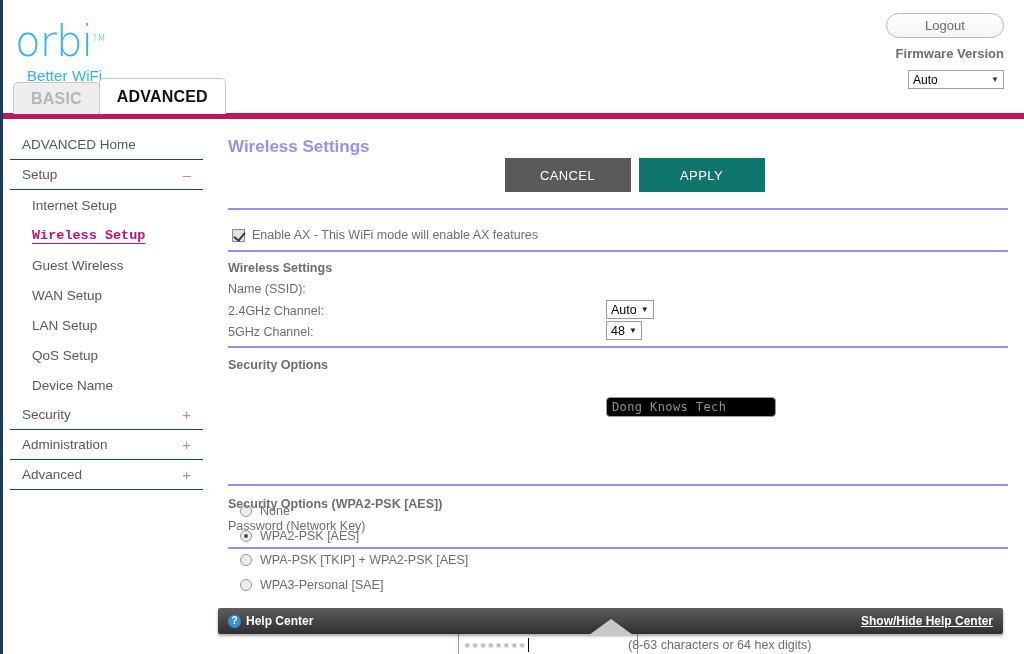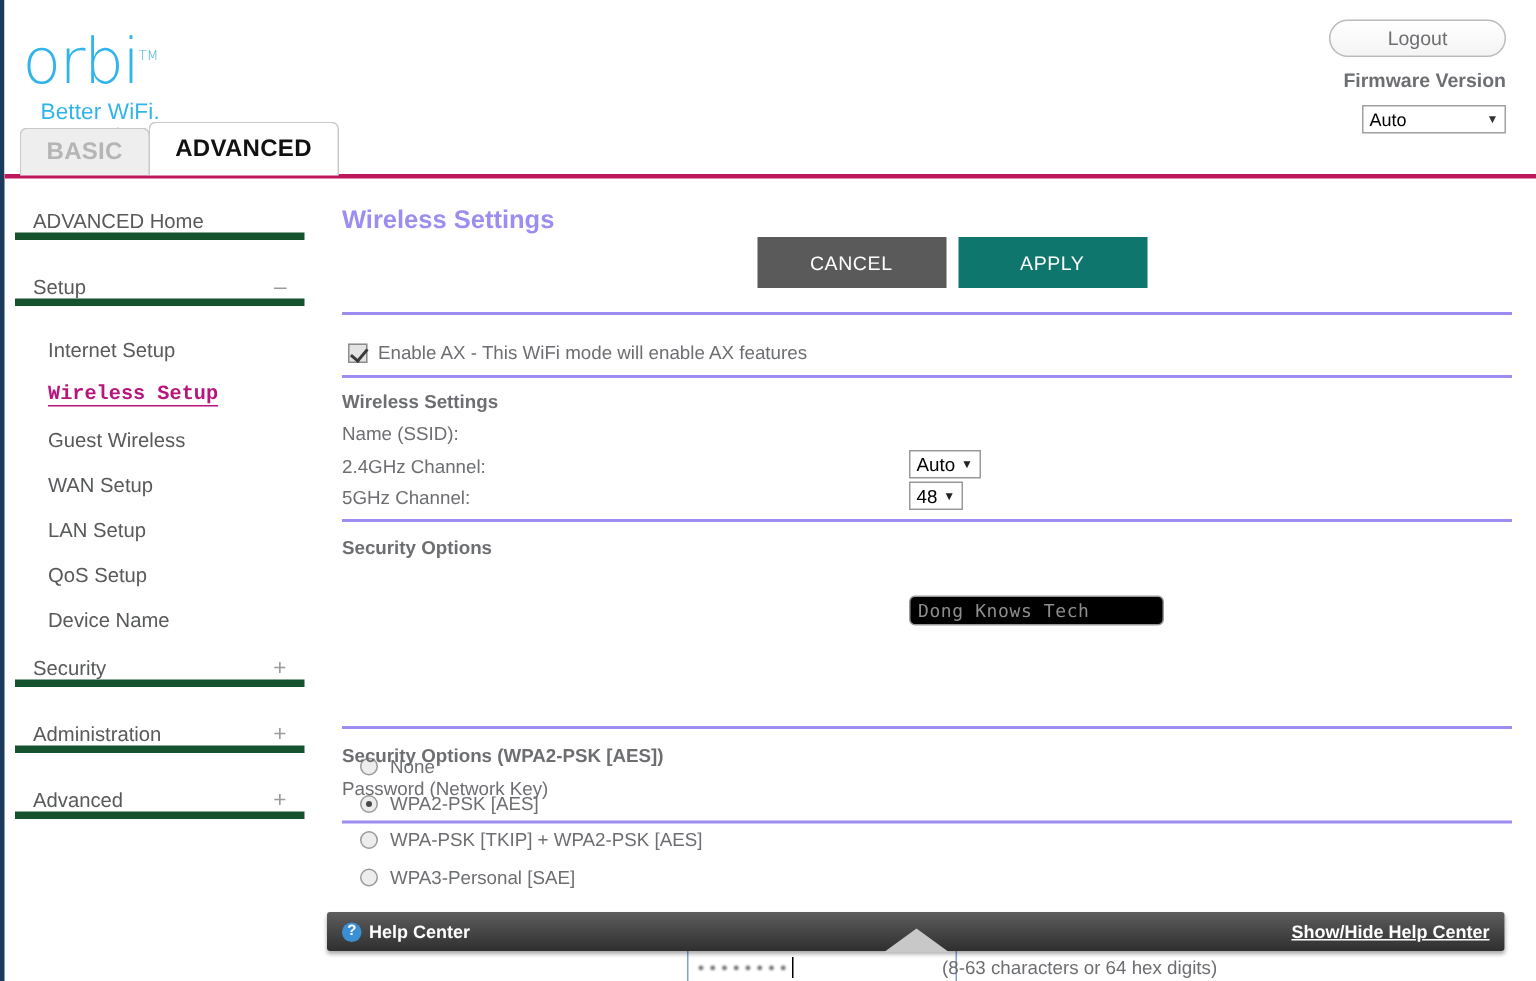--- a/index.html
+++ b/index.html
@@ -22,21 +22,21 @@
     width: 3px; height: 654px;
     background: #1b3a5c;
   }
 
   
   .header {
     position: absolute;
     left: 3px; top: 0;
     width: 1021px; height: 119px;
     background: #ffffff;
-    border-bottom: 3px solid #be185d;
+    border-bottom: 6px solid #be185d;
   }
 
   .logo-block {
     position: absolute;
     left: 12px; top: 14px;
     width: 180px;
   }
   .logo-word {
     font-family: "DejaVu Sans", sans-serif;
     font-size: 42px;
@@ -150,21 +150,21 @@
   .nav-item {
     position: relative;
     height: 30px;
     display: flex;
     align-items: center;
     padding-left: 19px;
     font-size: 13.5px;
     color: #58595b;
     cursor: pointer;
   }
-  .nav-item.with-rule { border-bottom: 5px solid #14532d; margin: 0 7px 14px 7px; padding-left: 12px; align-items: flex-end; }
+  .nav-item.with-rule { border-bottom: 1px solid #14532d; margin: 0 7px 0 7px; padding-left: 12px; }
   .nav-item .pm {
     position: absolute;
     right: 12px;
     color: #9b9b9b;
     font-size: 15px;
     line-height: 14px;
   }
   .nav-sub {
     height: 30px;
     display: flex;

